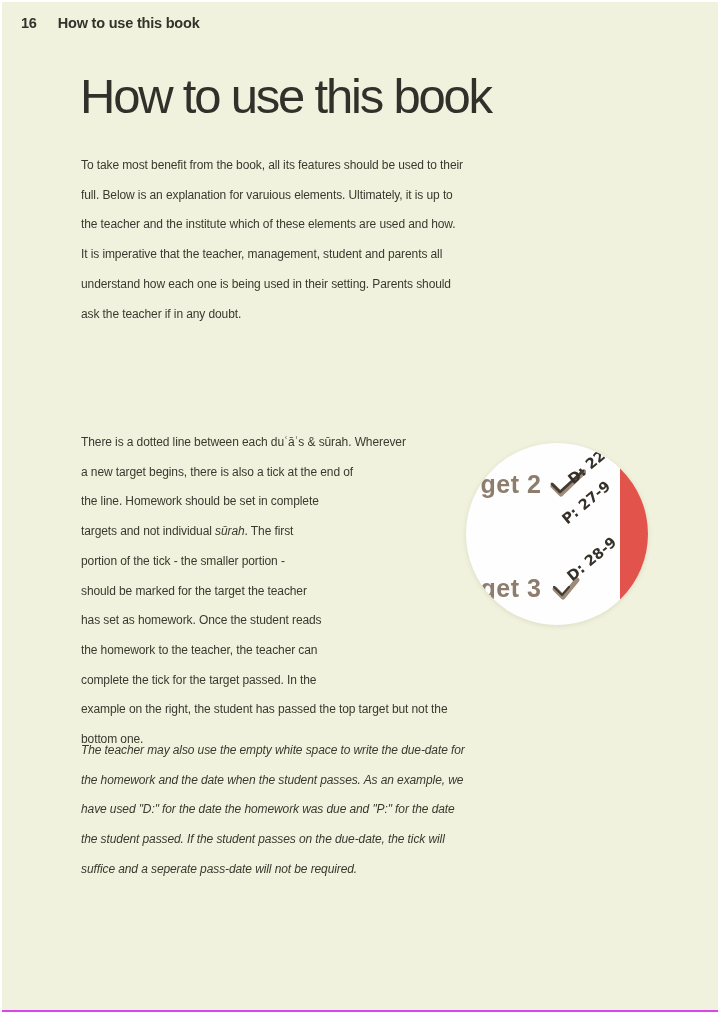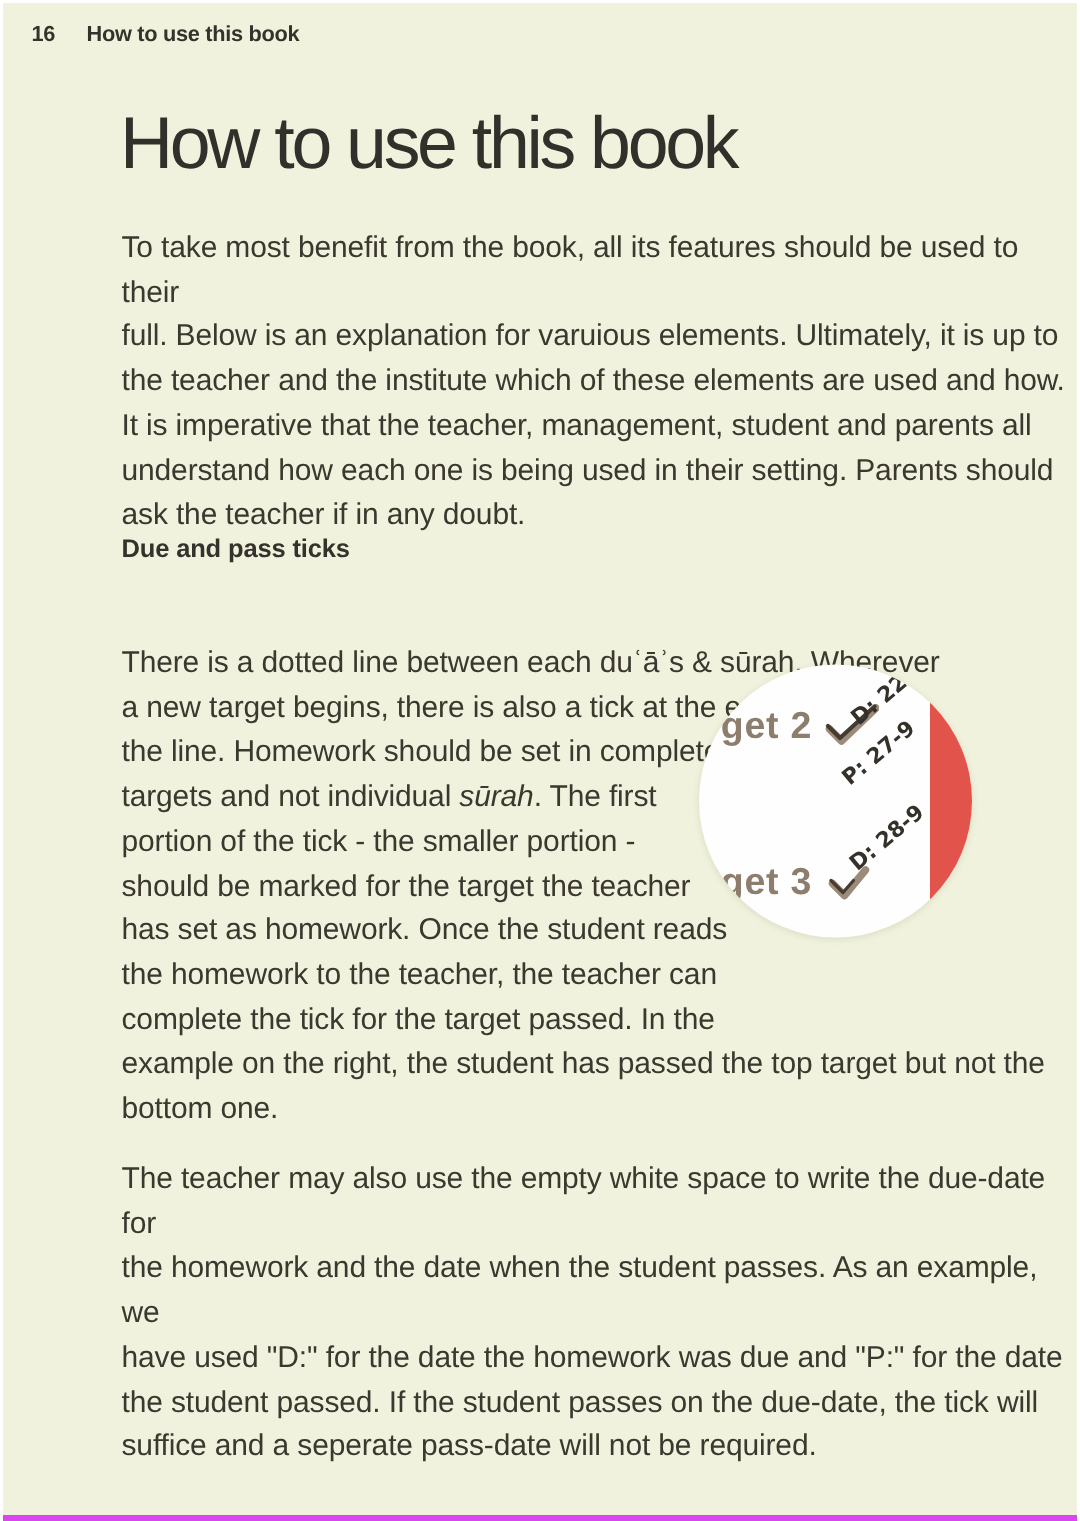--- a/index.html
+++ b/index.html
@@ -2,39 +2,39 @@
 <html><head>
 <meta charset="utf-8">
 <style>
   html,body{margin:0;padding:0;}
   body{
     width:720px;height:1014px;background:#ffffff;overflow:hidden;position:relative;
     font-family:"Liberation Sans","DejaVu Sans",sans-serif;
   }
   .page{
     position:absolute;left:2px;top:2px;width:716px;height:1008px;
-    background:#f1f2dd;border-bottom:4px solid #d946ef;color:#3b392f;
+    background:#f1f2dd;border-bottom:2px solid #d946ef;color:#3b392f;
   }
   .running-header{
     position:absolute;left:19px;top:13px;display:flex;gap:21px;
     font-size:14.5px;font-weight:bold;letter-spacing:-0.2px;color:#34322b;
   }
   .page-title{
     position:absolute;left:78px;top:68px;margin:0;
     font-size:49px;font-weight:400;letter-spacing:-2.2px;line-height:52px;color:#32302a;
     white-space:nowrap;
   }
   .para{
     position:absolute;left:79px;width:630px;margin:0;
-    font-size:20px;line-height:29.7px;letter-spacing:-0.1px;
+    font-size:12px;line-height:29.7px;letter-spacing:-0.1px;
     white-space:pre-line;color:#3b392f;
   }
   .para1{top:149px;}
   .para2{top:390px;margin-top:36px;}
-  .para3{top:770px;}
+  .para3{top:734px;font-style:italic;}
   .section-heading{
     position:absolute;left:79px;top:354px;margin:0;
     font-size:17px;font-weight:bold;letter-spacing:-0.1px;color:#34322b;
   }
   .it{font-style:italic;}
   .inset{
     position:absolute;left:464px;top:441px;width:182px;height:182px;
     background:#fefefe;border-radius:50%;overflow:hidden;
     box-shadow:0 1px 5px rgba(90,90,60,0.14);
   }
@@ -71,21 +71,20 @@
 
   <h1 class="page-title">How to use this book</h1>
 
   <p class="para para1">To take most benefit from the book, all its features should be used to their
 full. Below is an explanation for varuious elements. Ultimately, it is up to
 the teacher and the institute which of these elements are used and how.
 It is imperative that the teacher, management, student and parents all
 understand how each one is being used in their setting. Parents should
 ask the teacher if in any doubt.</p>
 
-  <h2 class="section-heading">Due and pass ticks</h2>
 
   <p class="para para2"><span>There is a dotted line between each duʿāʾs &amp; sūrah. Wherever
 a new target begins, there is also a tick at the end of
 the line. Homework should be set in complete
 targets and not individual </span><span class="it">sūrah</span><span>. The first
 portion of the tick - the smaller portion -
 should be marked for the target the teacher
 has set as homework. Once the student reads
 the homework to the teacher, the teacher can
 complete the tick for the target passed. In the

